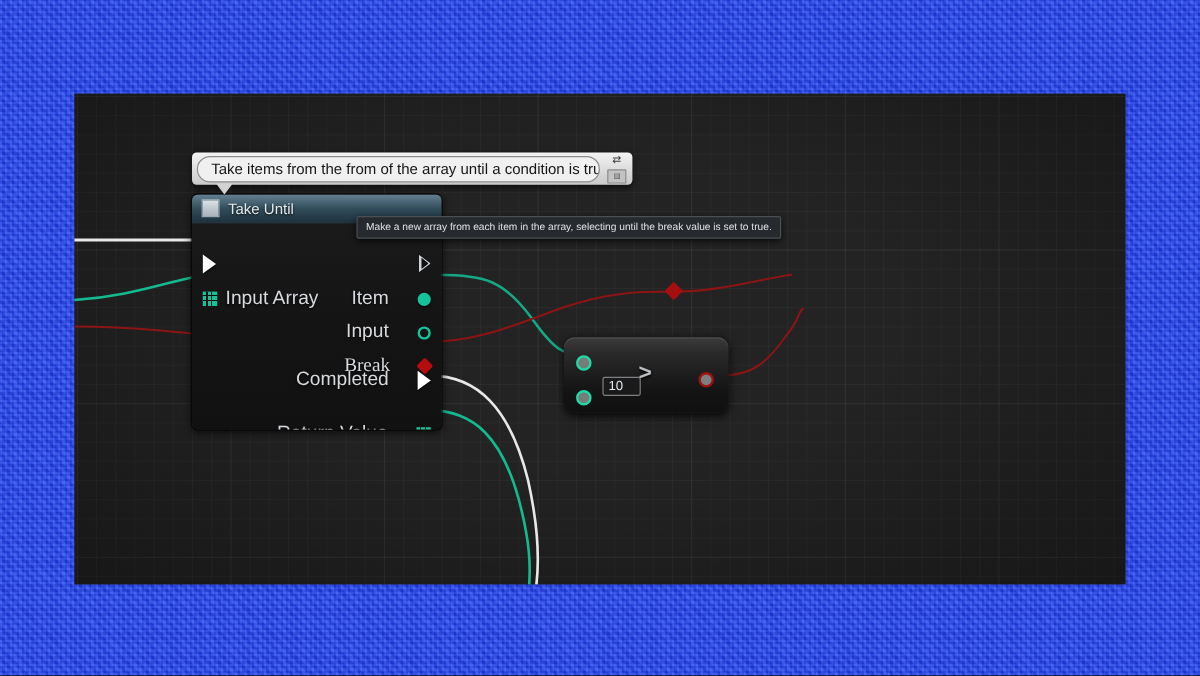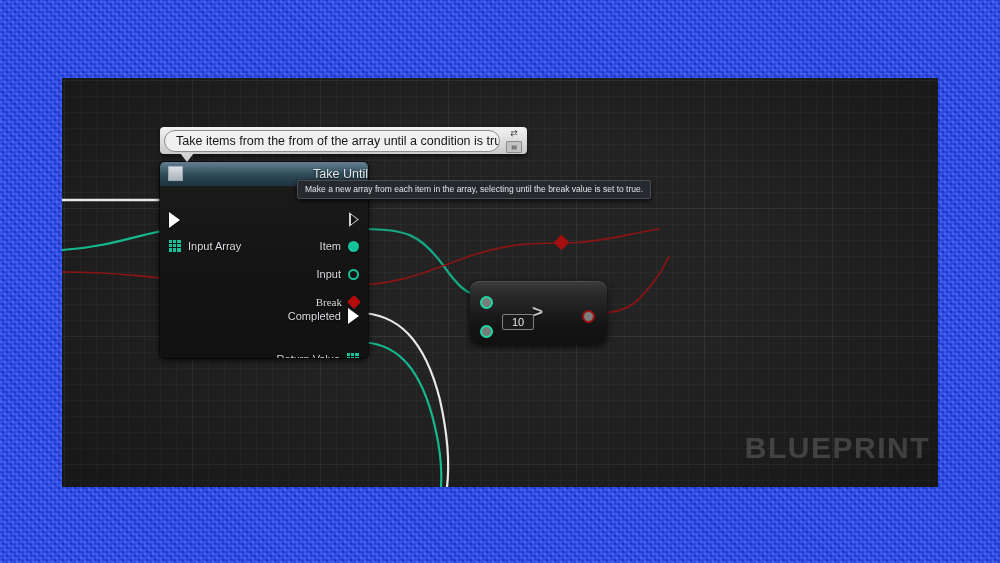--- a/index.html
+++ b/index.html
@@ -96,21 +96,20 @@
     overflow: hidden;
   }
   .node-header {
     position: relative;
     height: 23px;
     display: flex;
     align-items: center;
     padding-left: 8px;
     background: linear-gradient(to bottom, #4a6a80 0%, #35525f 42%, #1e3340 100%);
     border-bottom: 1px solid rgba(0,0,0,0.5);
-    justify-content: space-between;
   }
   .node-header::after {
     content: "";
     position: absolute;
     left: 0; right: 0; top: 0;
     height: 50%;
     background: linear-gradient(to bottom, rgba(255,255,255,0.14), rgba(255,255,255,0));
     pointer-events: none;
   }
   .hdr-icon {
@@ -127,28 +126,28 @@
     white-space: nowrap;
   }
   .node-body { position: relative; }
 
   
   .row {
     position: absolute;
     display: flex;
     align-items: center;
     white-space: nowrap;
-    font-size: 11px;
+    font-size: 16px;
     color: #d6dade;
     text-shadow: 0 1px 2px rgba(0,0,0,0.9);
   }
   .row.left { left: 9px; }
   .row.right { right: 9px; flex-direction: row-reverse; }
   .row.left .pinlabel { margin-left: 7px; }
-  .row.right .pinlabel { margin-right: 7px; }
+  .row.right .pinlabel { margin-right: 24px; }
 
   
   .pin-exec {
     width: 0; height: 0; flex: none;
     border-top: 8px solid transparent;
     border-bottom: 8px solid transparent;
     border-left: 11px solid #ffffff;
     filter: drop-shadow(0 1px 1px rgba(0,0,0,0.8));
   }
   .pin-exec-hollow {
@@ -312,21 +311,20 @@
   #cmp-value {
     position: absolute;
     left: 32px; top: 33px;
     min-width: 22px;
     padding: 1px 4px;
     background: #1a1a1a;
     border: 1px solid #7d8184;
     border-radius: 2px;
     color: #e3e7ea;
     font-size: 11px;
-    text-align: center;
   }
 
   
   #knot {
     position: absolute;
     left: 556px; top: 237px;
     width: 11px; height: 11px;
     background: #a50f0f;
     transform: rotate(45deg);
     border-radius: 1px;
@@ -335,21 +333,20 @@
 </head>
 <body>
 
 <div id="stage">
 
   <div id="backdrop"></div>
 
   <div id="canvas">
     <div id="grid"></div>
     <div id="vignette"></div>
-    <div id="watermark">BLUEPRINT</div>
   </div>
 
   <svg id="wires" viewBox="0 0 1000 563">
 
     <path d="M 62,200 L 170,200" stroke="#e8e8e8" stroke-width="2.4" fill="none"></path>
 
     <path d="M 62,250 C 110,247 140,234 172,229" stroke="#15b98f" stroke-width="2.2" fill="none"></path>
 
     <path d="M 364,229 C 405,229 420,234 443,265 C 462,292 470,296 486,295" stroke="#15a885" stroke-width="2.2" fill="none"></path>
 

